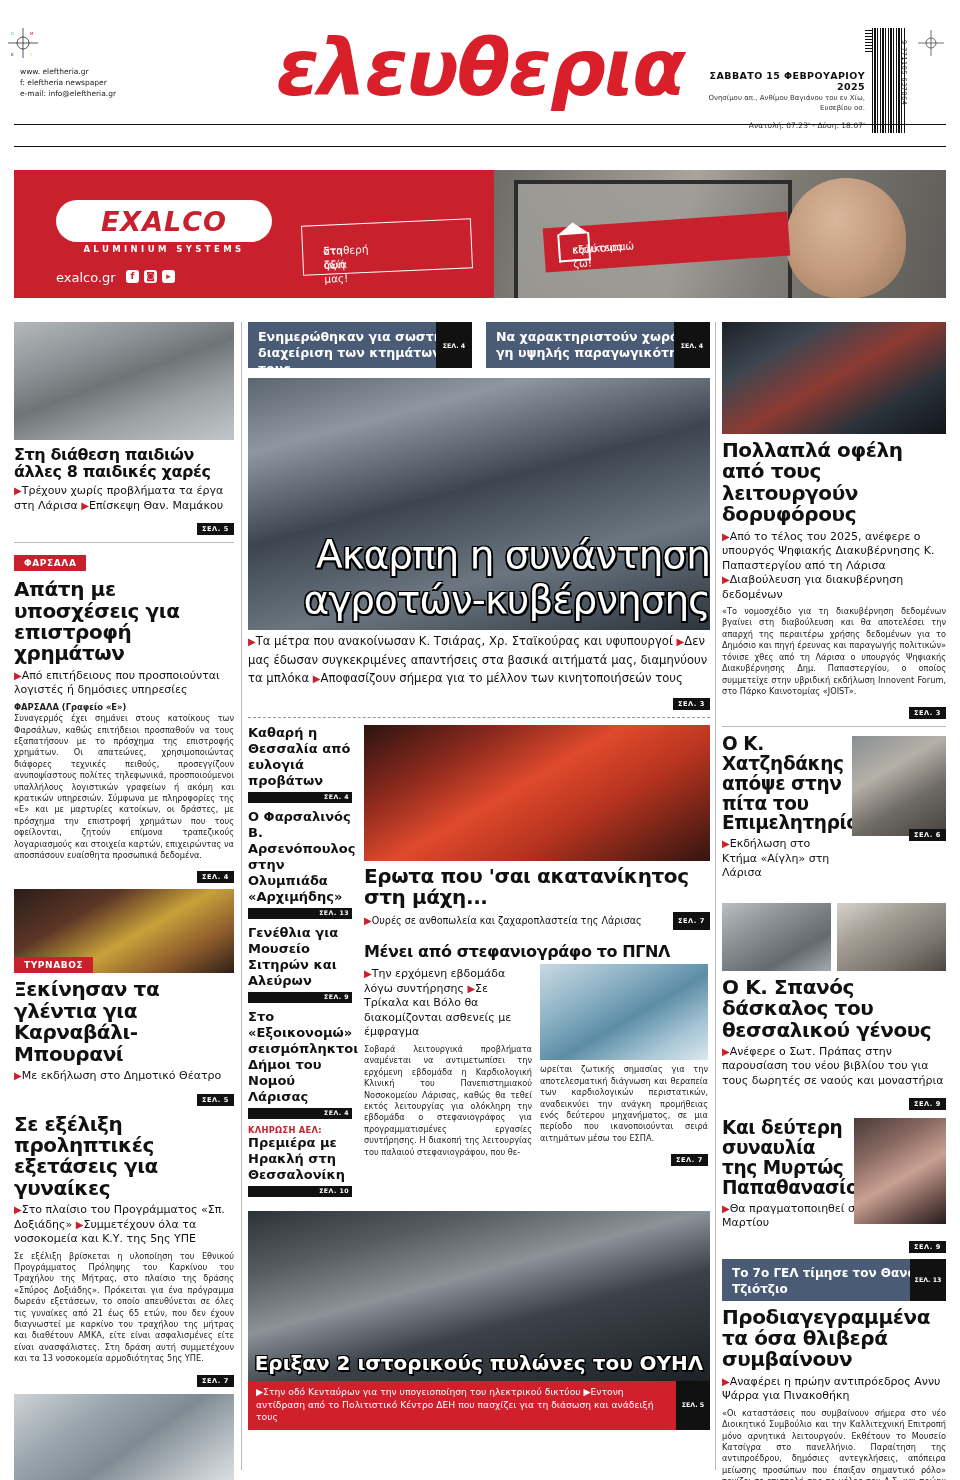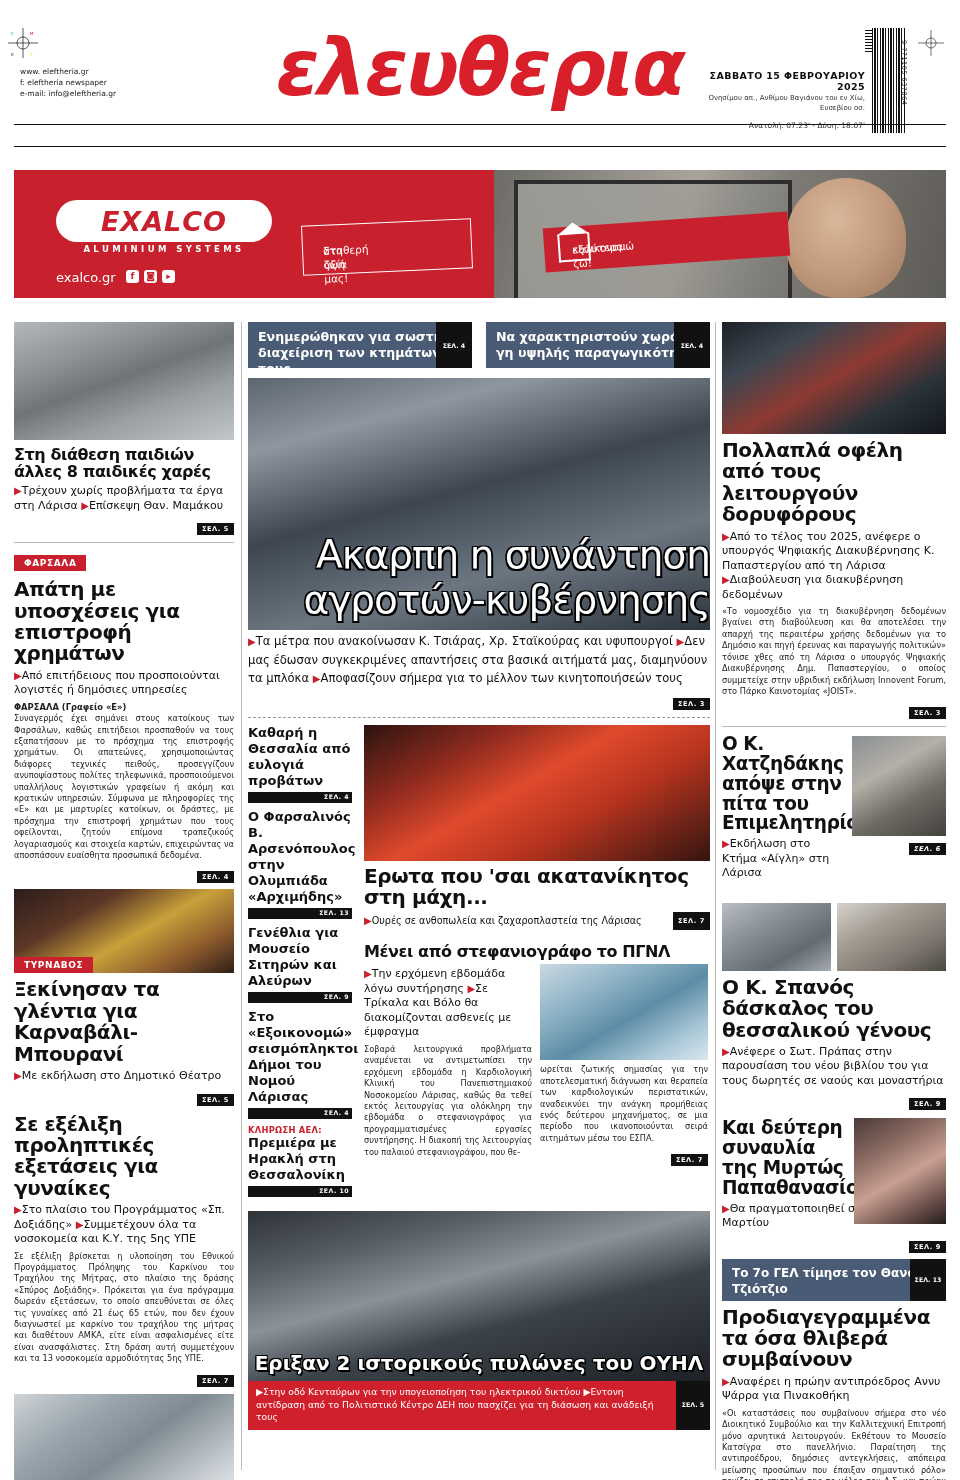--- a/index.html
+++ b/index.html
@@ -365,21 +365,21 @@
       <div class="sel-wrap"><span class="sel">ΣΕΛ. 3</span></div>
 
       <div class="hrule"></div>
 
       <div style="position:relative;">
         <div class="photo ph-portrait" style="position:absolute;right:0;top:2px;width:94px;height:100px;"></div>
         <h2 class="hl hl-19" style="width:126px;">Ο Κ. Χατζηδάκης απόψε στην πίτα του Επιμελητηρίου</h2>
         <div class="sub" style="width:126px;">
           <span class="ar">▶</span><span>Εκδήλωση στο Κτήμα «Αίγλη» στη Λάρισα</span>
         </div>
-        <div style="position:absolute;right:0;top:102px;font-style:italic;"><span class="sel">ΣΕΛ. 6</span></div>
+        <div style="position:absolute;right:0;top:88px;"><span class="sel">ΣΕΛ. 6</span></div>
       </div>
 
       <div style="display:flex;gap:6px;margin-top:22px;">
         <div class="photo ph-room" style="width:109px;height:68px;"></div>
         <div class="photo ph-portrait2" style="width:109px;height:68px;"></div>
       </div>
       <h2 class="hl hl-21">Ο Κ. Σπανός δάσκαλος του θεσσαλικού γένους</h2>
       <div class="sub">
         <span class="ar">▶</span><span>Ανέφερε ο Σωτ. Πράπας στην παρουσίαση του νέου βιβλίου του για τους δωρητές σε ναούς και μοναστήρια</span>
       </div>

